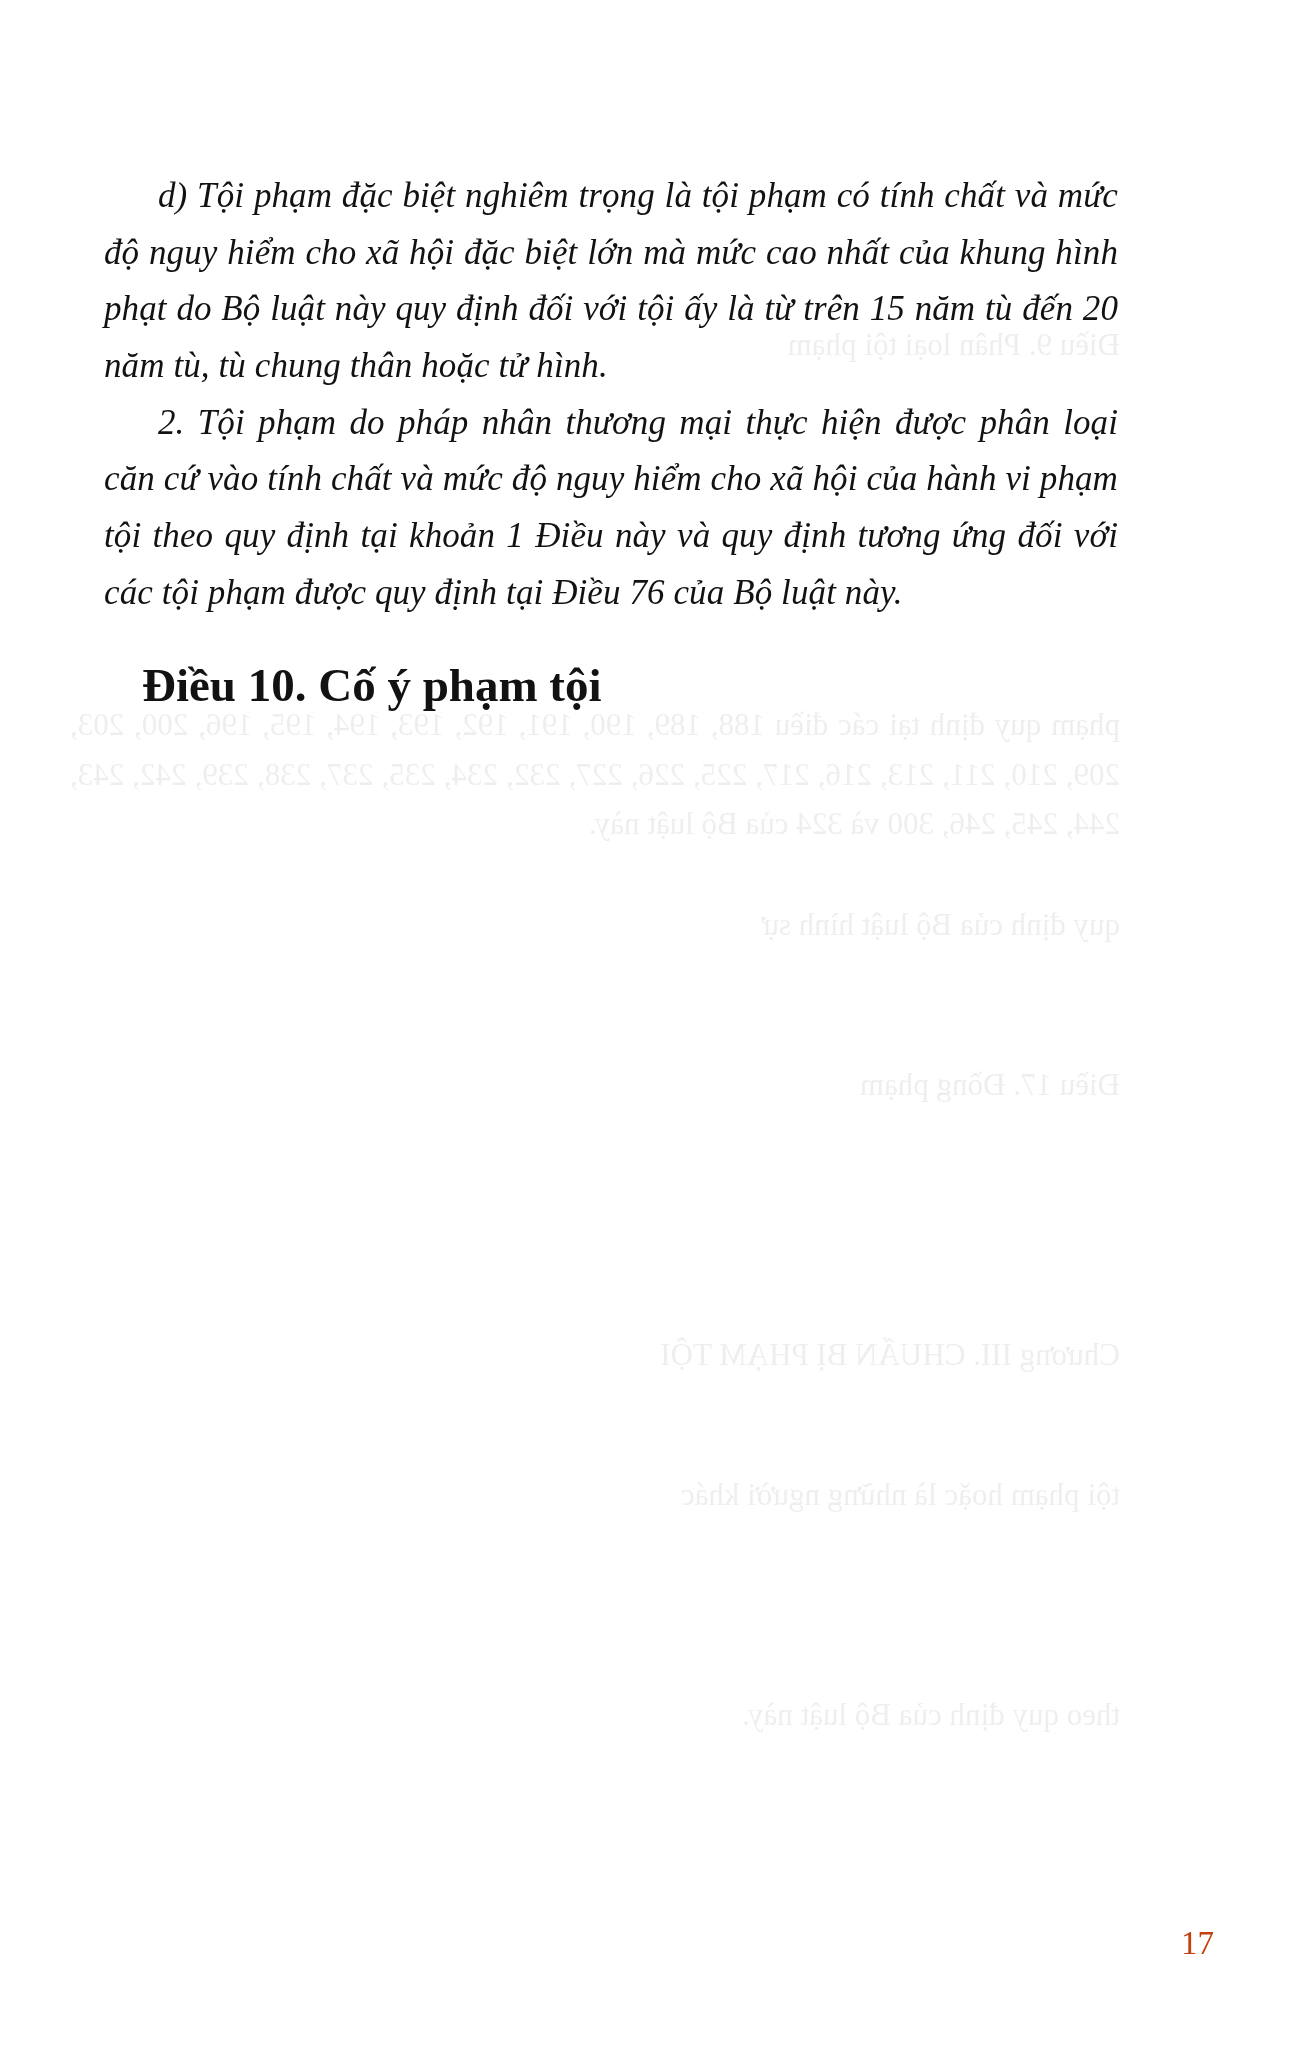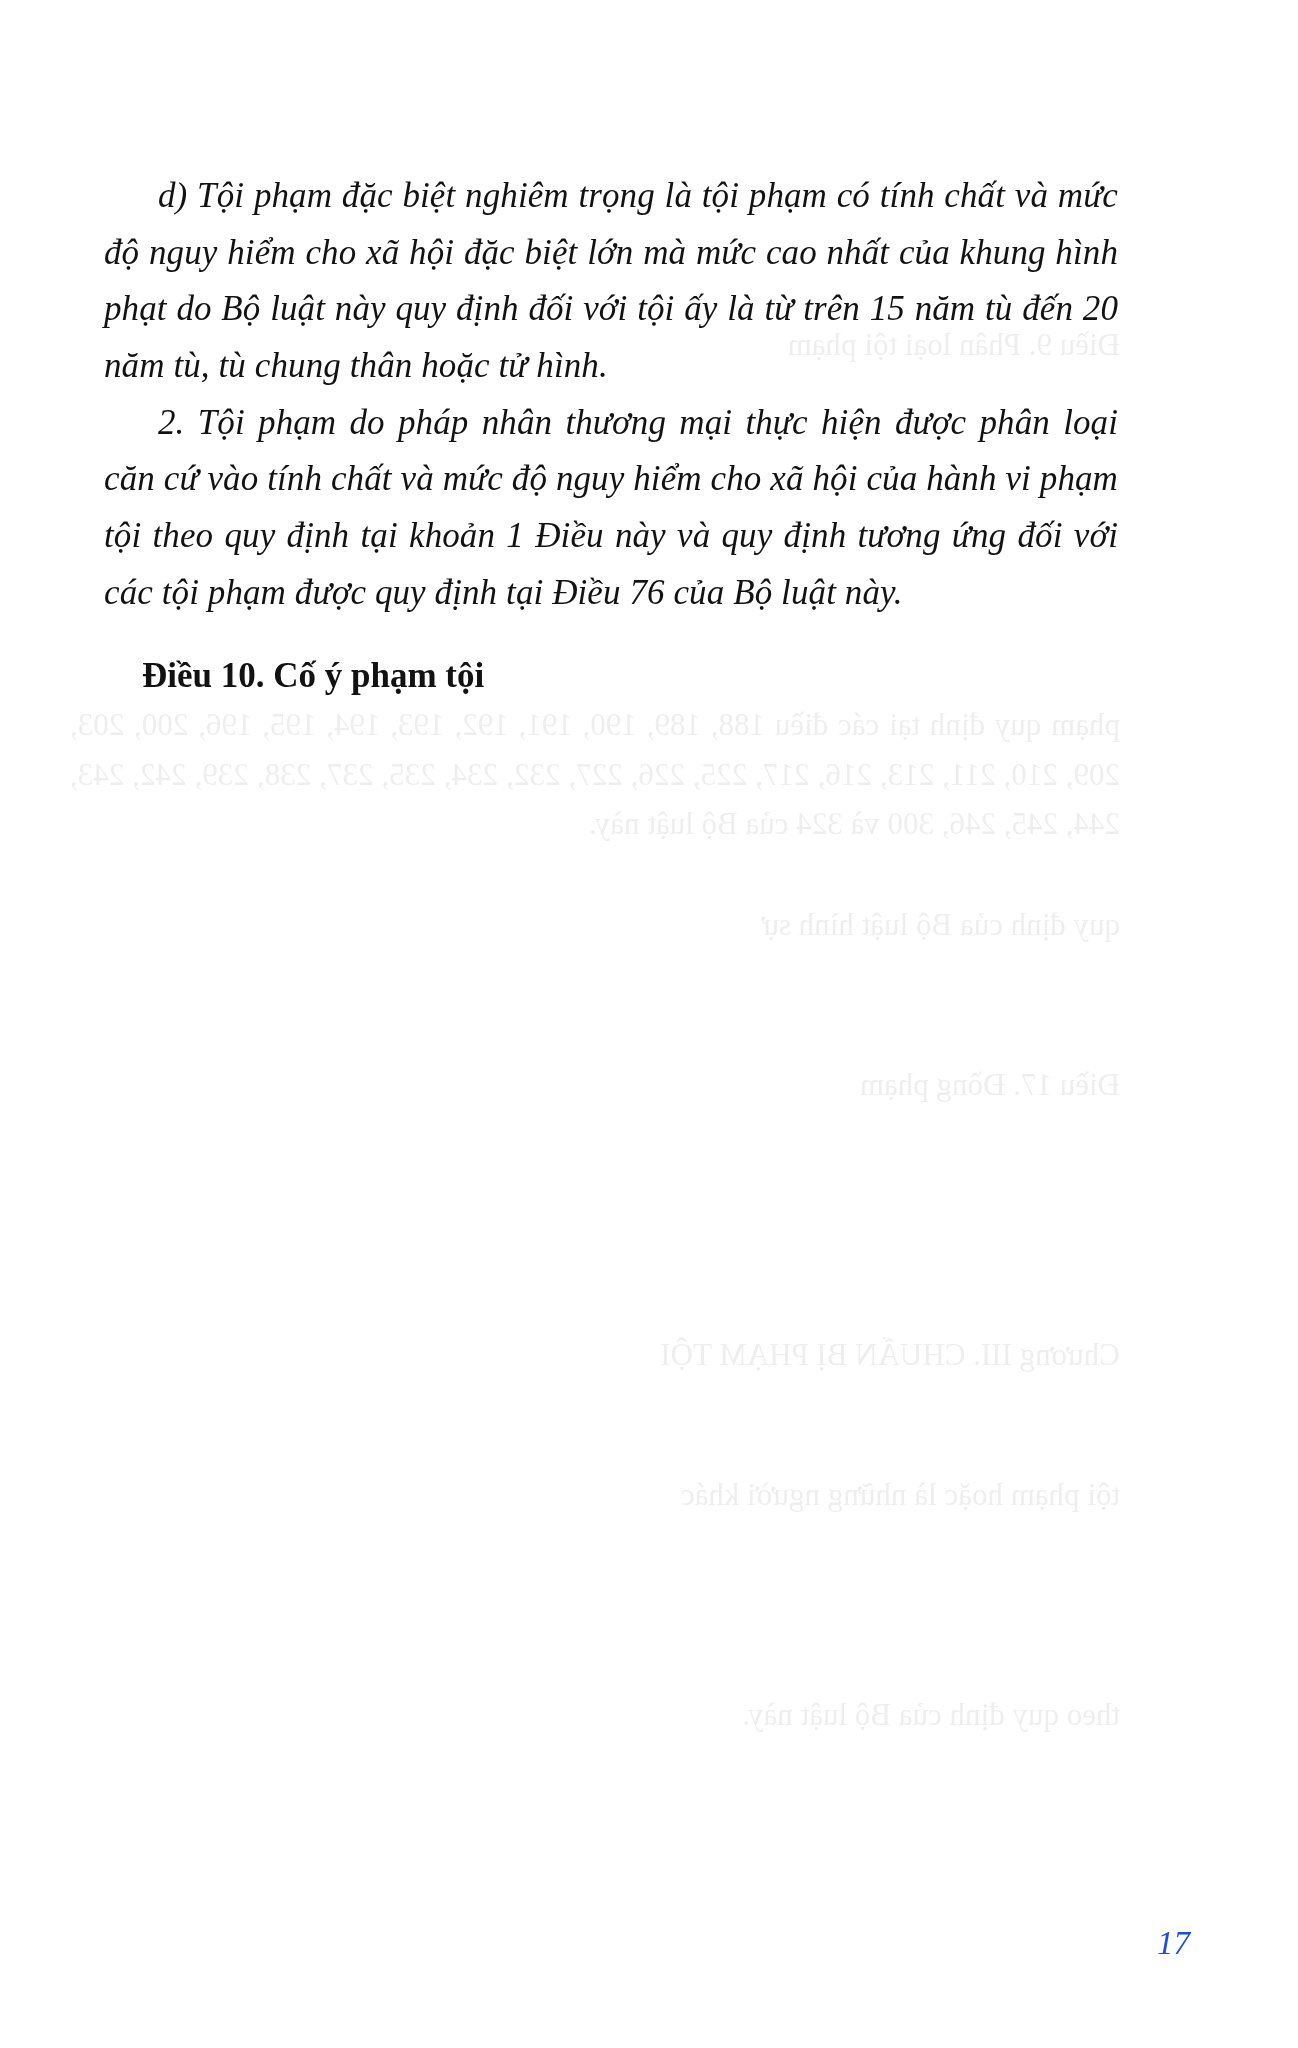--- a/index.html
+++ b/index.html
@@ -32,33 +32,32 @@
   }
   p.para .ind {
     display: inline-block;
     width: 54px;
   }
   p.italic {
     font-style: italic;
   }
   h2.heading {
     margin: 28px 0 8px 0;
-    font-size: 35px;
+    font-size: 47px;
     font-weight: bold;
     line-height: 1.5;
     padding-left: 54px;
   }
   .page-number {
     position: absolute;
-    right: 108px;
+    right: 84px;
     bottom: 86px;
     font-size: 33px;
     font-family: "Liberation Serif", serif;
-    color: #1d4ed8;
-    font-style: italic;
+    color: #c2410c;
   }
   
   .ghost {
     position: absolute;
     left: 70px;
     width: 1050px;
     font-size: 31px;
     line-height: 1.6;
     color: rgba(120, 125, 130, 0.13);
     text-align: justify;

